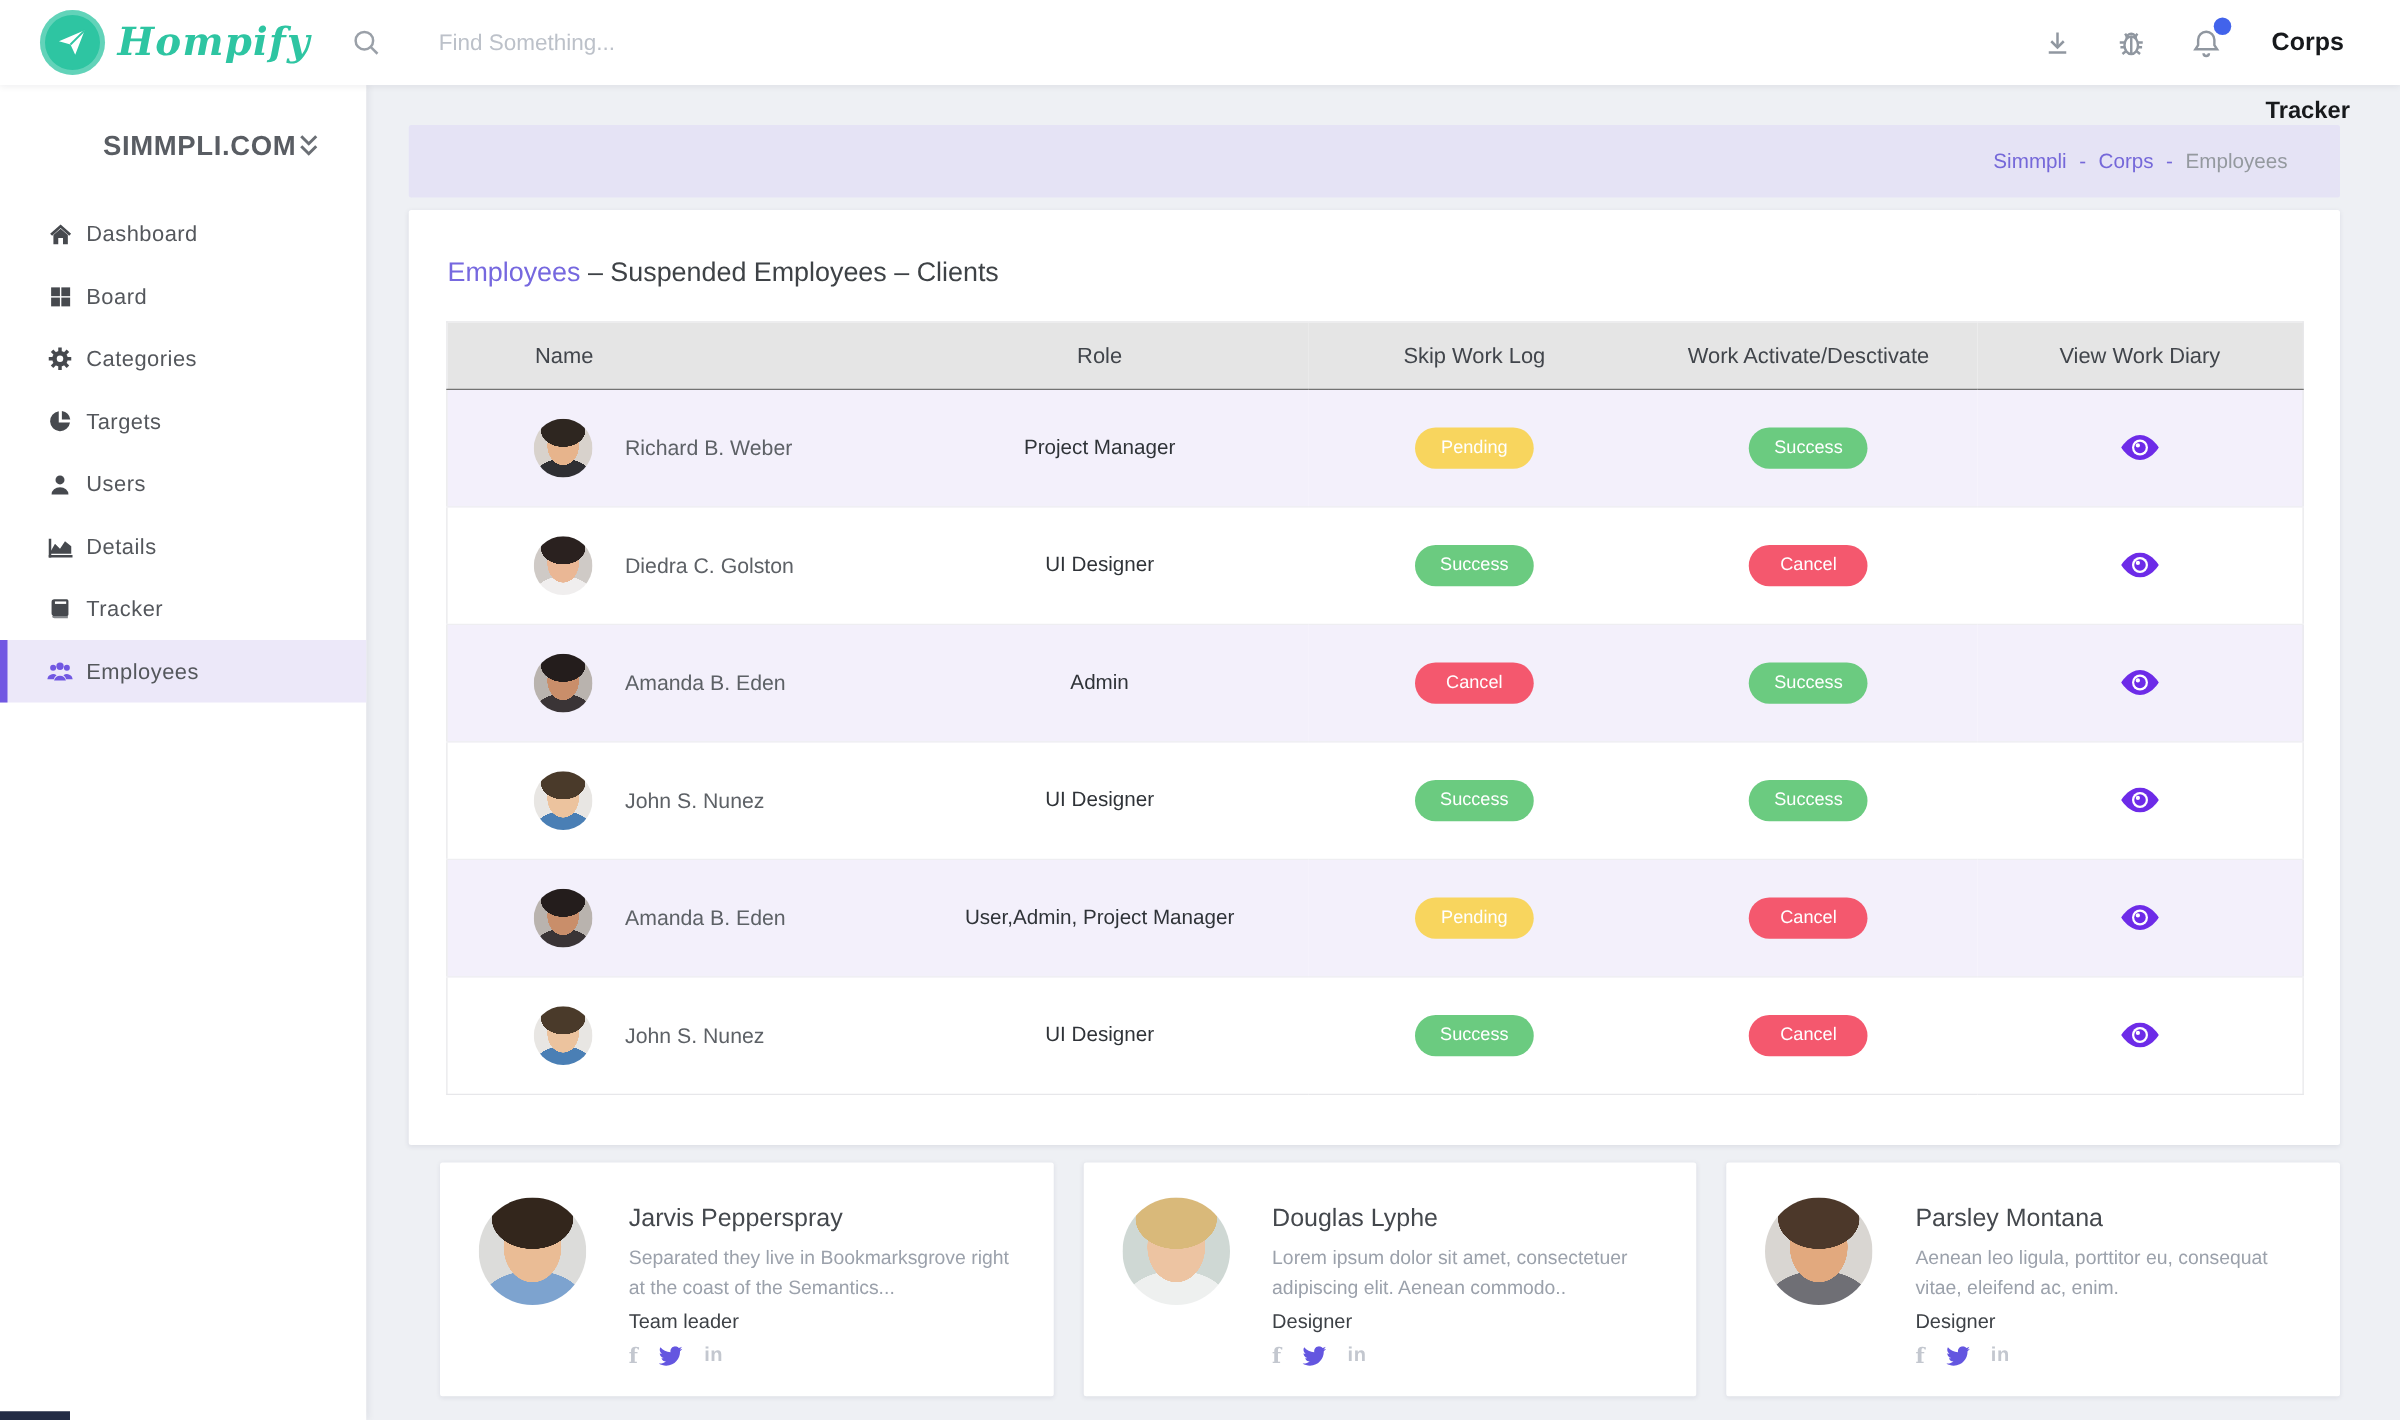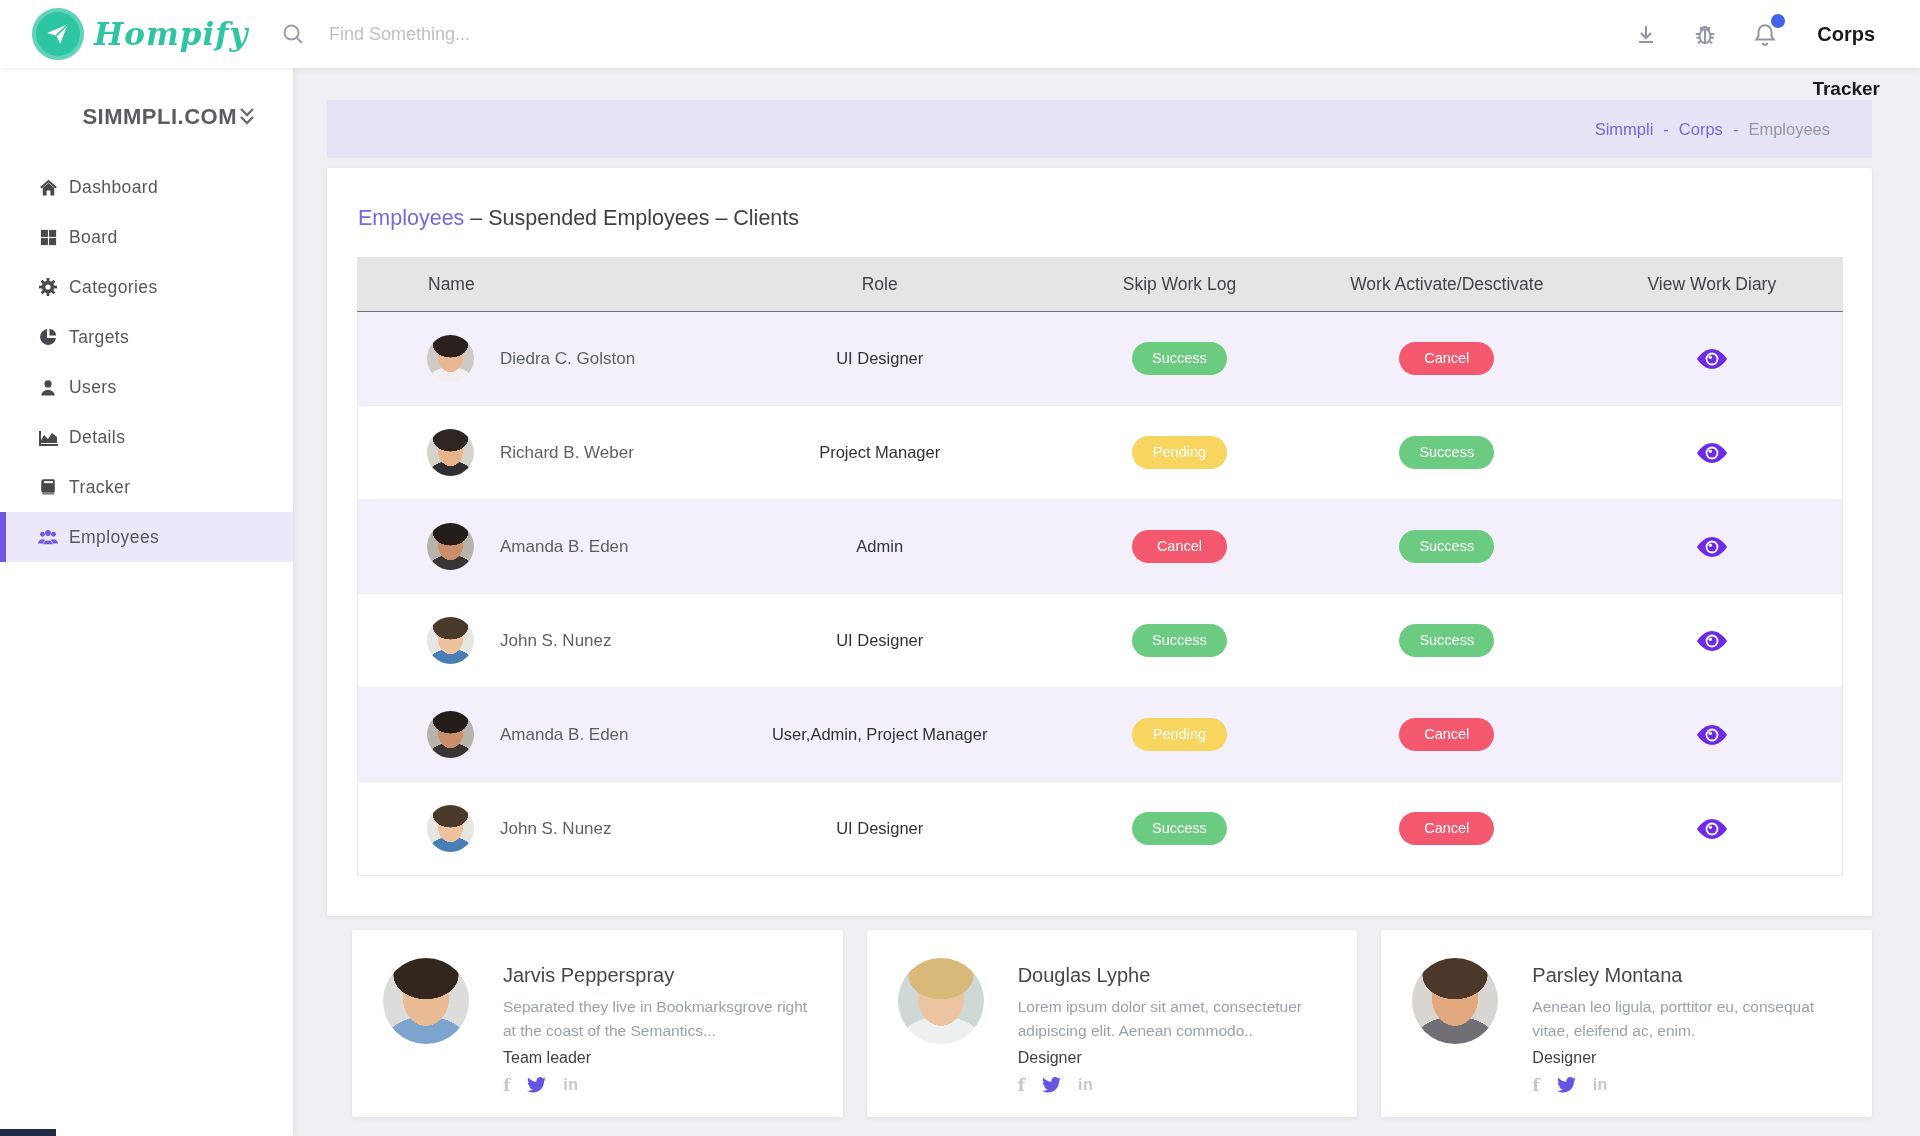--- a/index.html
+++ b/index.html
@@ -11,21 +11,21 @@
   
   .topbar{position:absolute;top:0;left:0;width:1920px;height:68px;background:#ffffff;
     box-shadow:0 2px 5px rgba(20,20,40,.06);z-index:6;display:flex;align-items:center;}
   .logo{display:flex;align-items:center;gap:10px;padding-left:32px;width:251px;box-sizing:border-box;}
   .logo-badge{width:52px;height:52px;border-radius:50%;background:#2ec5a2;
     box-shadow:inset 0 0 0 4px rgba(255,255,255,.25);display:flex;align-items:center;justify-content:center;}
   .logo-text{font-family:"DejaVu Serif",serif;font-style:italic;font-weight:bold;
     font-size:31px;color:#2ec5a2;letter-spacing:1px;}
   .search-wrap{display:flex;align-items:center;gap:22px;margin-left:30px;flex:0 0 auto;}
   .search-input{border:none;outline:none;font-size:18px;color:#5a5f66;width:320px;
-    font-family:"Liberation Sans",sans-serif;background:transparent;}
+    font-family:"Liberation Sans",sans-serif;background:transparent;margin-left:22px;}
   .search-input::placeholder{color:#bcc1c9;}
   .top-right{margin-left:auto;display:flex;align-items:center;gap:34px;padding-right:40px;}
   .tool-btn{position:relative;background:none;border:none;padding:0;cursor:pointer;line-height:0;}
   .badge-dot{position:absolute;top:-7px;right:-7px;width:14px;height:14px;border-radius:50%;}
   .top-nav{display:flex;align-items:center;gap:32px;margin-left:0;flex-direction:column;}
   .top-link{font-size:19px;font-weight:700;color:#17191c;cursor:pointer;}
   .top-link.mid{font-size:20px;}
   
   .sidebar{position:absolute;top:68px;left:0;width:293px;height:1068px;background:#ffffff;
     box-shadow:2px 0 6px rgba(30,30,60,.07);z-index:5;}
@@ -293,44 +293,44 @@
           <th>Role</th>
           <th>Skip Work Log</th>
           <th>Work Activate/Desctivate</th>
           <th>View Work Diary</th>
         </tr>
       </thead>
       <tbody>
         <tr>
           <td>
               <div class="cell-name">
+                <span class="photo sm a1"></span>
+                <span class="emp-name">Richard B. Weber</span>
+              </div>
+            </td>
+          <td class="cell-center">Project Manager</td>
+          <td class="cell-center"><span class="badge" style="background: rgb(248, 213, 94);">Pending</span></td>
+          <td class="cell-center"><span class="badge" style="background: rgb(107, 203, 128);">Success</span></td>
+          <td class="cell-center"><button class="eye-btn"><span><svg width="32" height="20" viewBox="0 0 32 20">
+                    <path d="M16 0 C7 0 1 10 1 10 C1 10 7 20 16 20 C25 20 31 10 31 10 C31 10 25 0 16 0 Z" fill="#6d2be8"></path>
+                    <circle cx="16" cy="10" r="6.4" fill="#ffffff"></circle>
+                    <circle cx="16" cy="10" r="4.6" fill="#6d2be8"></circle>
+                    <circle cx="14.3" cy="8.3" r="1.7" fill="#ffffff"></circle>
+                  </svg></span></button></td>
+        </tr>
+        <tr>
+          <td>
+              <div class="cell-name">
                 <span class="photo sm a2"></span>
                 <span class="emp-name">Diedra C. Golston</span>
               </div>
             </td>
           <td class="cell-center">UI Designer</td>
           <td class="cell-center"><span class="badge" style="background: rgb(107, 203, 128);">Success</span></td>
           <td class="cell-center"><span class="badge" style="background: rgb(244, 88, 110);">Cancel</span></td>
-          <td class="cell-center"><button class="eye-btn"><span><svg width="32" height="20" viewBox="0 0 32 20">
-                    <path d="M16 0 C7 0 1 10 1 10 C1 10 7 20 16 20 C25 20 31 10 31 10 C31 10 25 0 16 0 Z" fill="#6d2be8"></path>
-                    <circle cx="16" cy="10" r="6.4" fill="#ffffff"></circle>
-                    <circle cx="16" cy="10" r="4.6" fill="#6d2be8"></circle>
-                    <circle cx="14.3" cy="8.3" r="1.7" fill="#ffffff"></circle>
-                  </svg></span></button></td>
-        </tr>
-        <tr>
-          <td>
-              <div class="cell-name">
-                <span class="photo sm a1"></span>
-                <span class="emp-name">Richard B. Weber</span>
-              </div>
-            </td>
-          <td class="cell-center">Project Manager</td>
-          <td class="cell-center"><span class="badge" style="background: rgb(248, 213, 94);">Pending</span></td>
-          <td class="cell-center"><span class="badge" style="background: rgb(107, 203, 128);">Success</span></td>
           <td class="cell-center"><button class="eye-btn"><span><svg width="32" height="20" viewBox="0 0 32 20">
                     <path d="M16 0 C7 0 1 10 1 10 C1 10 7 20 16 20 C25 20 31 10 31 10 C31 10 25 0 16 0 Z" fill="#6d2be8"></path>
                     <circle cx="16" cy="10" r="6.4" fill="#ffffff"></circle>
                     <circle cx="16" cy="10" r="4.6" fill="#6d2be8"></circle>
                     <circle cx="14.3" cy="8.3" r="1.7" fill="#ffffff"></circle>
                   </svg></span></button></td>
         </tr>
         <tr>
           <td>
               <div class="cell-name">

